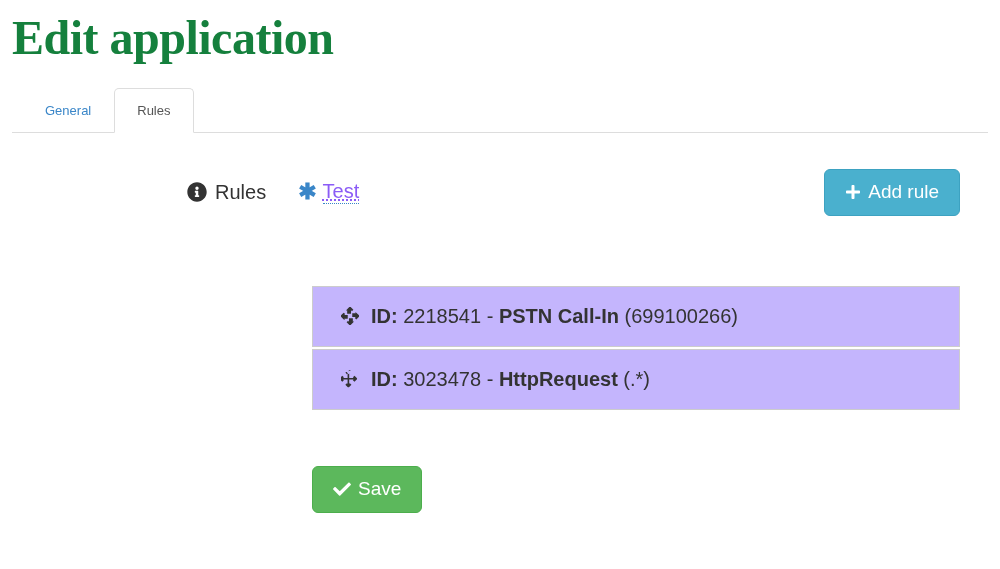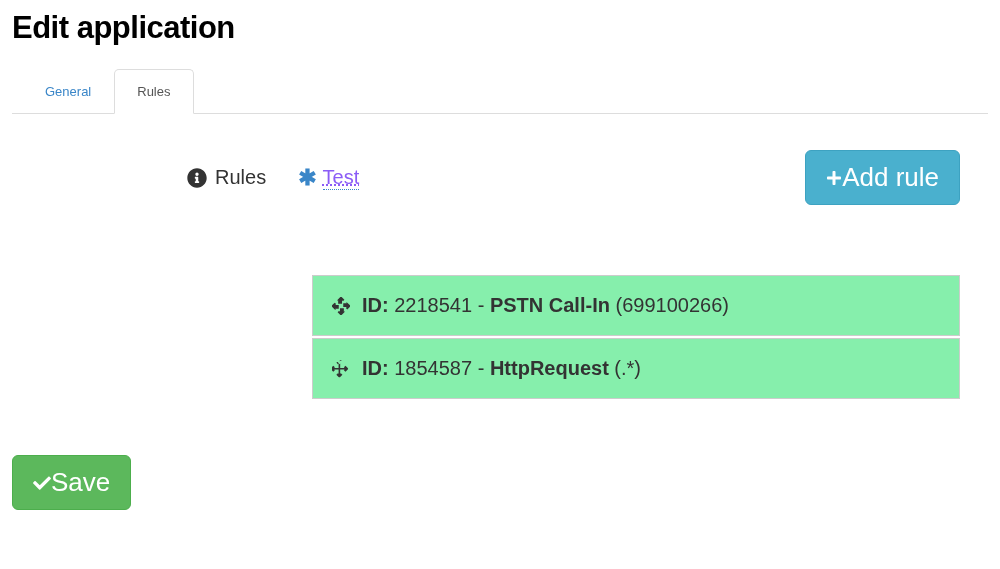--- a/index.html
+++ b/index.html
@@ -5,25 +5,26 @@
     * { box-sizing: border-box; margin: 0; padding: 0; }
     body {
       font-family: "Helvetica Neue", Helvetica, Arial, sans-serif;
       color: #333;
       background: #fff;
       width: 1000px;
       height: 569px;
       padding: 10px 12px;
     }
     h1.page-title {
-      font-size: 31px;
+      font-size: 48px;
       font-weight: 700;
       letter-spacing: -0.5px;
       margin-bottom: 22px;
-      color: #000000;
+      color: #15803d;
+      font-family: Liberation Serif, serif;
     }
     .tabs {
       border-bottom: 1px solid #ddd;
       display: flex;
       align-items: flex-end;
       padding-left: 10px;
     }
     .tab {
       padding: 14px 22px;
       font-size: 13px;
@@ -77,23 +78,24 @@
       color: #8b5cf6;
       font-size: 20px;
       text-decoration: underline;
       border-bottom: 1px dotted #3a86c8;
       text-decoration-style: dotted;
       cursor: pointer;
     }
     .btn {
       display: inline-flex;
       align-items: center;
+      gap: 7px;
       padding: 11px 20px;
       border-radius: 6px;
-      font-size: 26px;
+      font-size: 19px;
       font-weight: 400;
       cursor: pointer;
       border: 1px solid transparent;
       color: #fff;
       line-height: 1.2;
     }
     .btn-info {
       background: #4ab0ce;
       border-color: #3da2c1;
     }
@@ -103,40 +105,41 @@
     }
     .add-rule-btn {
       margin-left: auto;
       margin-right: 28px;
     }
     .rules-list {
       margin-left: 300px;
       margin-right: 28px;
     }
     .rule-row {
-      background: #86efac;
+      background: #c4b5fd;
       border: 1px solid #ccc;
-      padding: 18px 19px;
+      padding: 18px 28px;
       display: flex;
       align-items: center;
       gap: 12px;
       font-size: 20px;
       color: #333;
     }
     .rule-row + .rule-row {
       margin-top: 2px;
     }
     .move-icon {
       display: inline-flex;
       width: 18px;
       height: 18px;
       cursor: move;
     }
     .rule-text .bold { font-weight: 700; }
     .save-wrap {
+      margin-left: 300px;
       margin-top: 56px;
     }
     svg { display: block; }
   </style>
 </head>
 <body>
 
 <h1 class="page-title">Edit application</h1>
 
 <div class="tabs">
@@ -185,21 +188,21 @@
       </span>
     </div>
     <div class="rule-row">
       <span class="move-icon">
         <svg viewBox="0 0 512 512" width="18" height="18" fill="#333">
           <path d="M278.6 9.4c-12.5-12.5-32.8-12.5-45.3 0l-64 64 45.3 45.3L233 100.3V224h123.7l-18.4-18.4 45.3-45.3 64 64c12.5 12.5 12.5 32.8 0 45.3l-64 64-45.3-45.3L356.7 270H233v123.7l18.4-18.4 45.3 45.3-64 64c-12.5 12.5-32.8 12.5-45.3 0l-64-64 45.3-45.3L187 393.7V270H63.3l18.4 18.4-45.3 45.3-64-64c-12.5-12.5-12.5-32.8 0-45.3l64-64 45.3 45.3L63.3 224H187V100.3l-18.4 18.4-45.3-45.3z"></path>
         </svg>
       </span>
       <span class="rule-text">
         <span class="bold">ID:</span>
-        <span>1854587</span>
+        <span>3023478</span>
         <span>-</span>
         <span class="bold">HttpRequest</span>
         <span>(.*)</span>
       </span>
     </div>
   </div>
 
   <div class="save-wrap">
     <button class="btn btn-success">
       <span>

